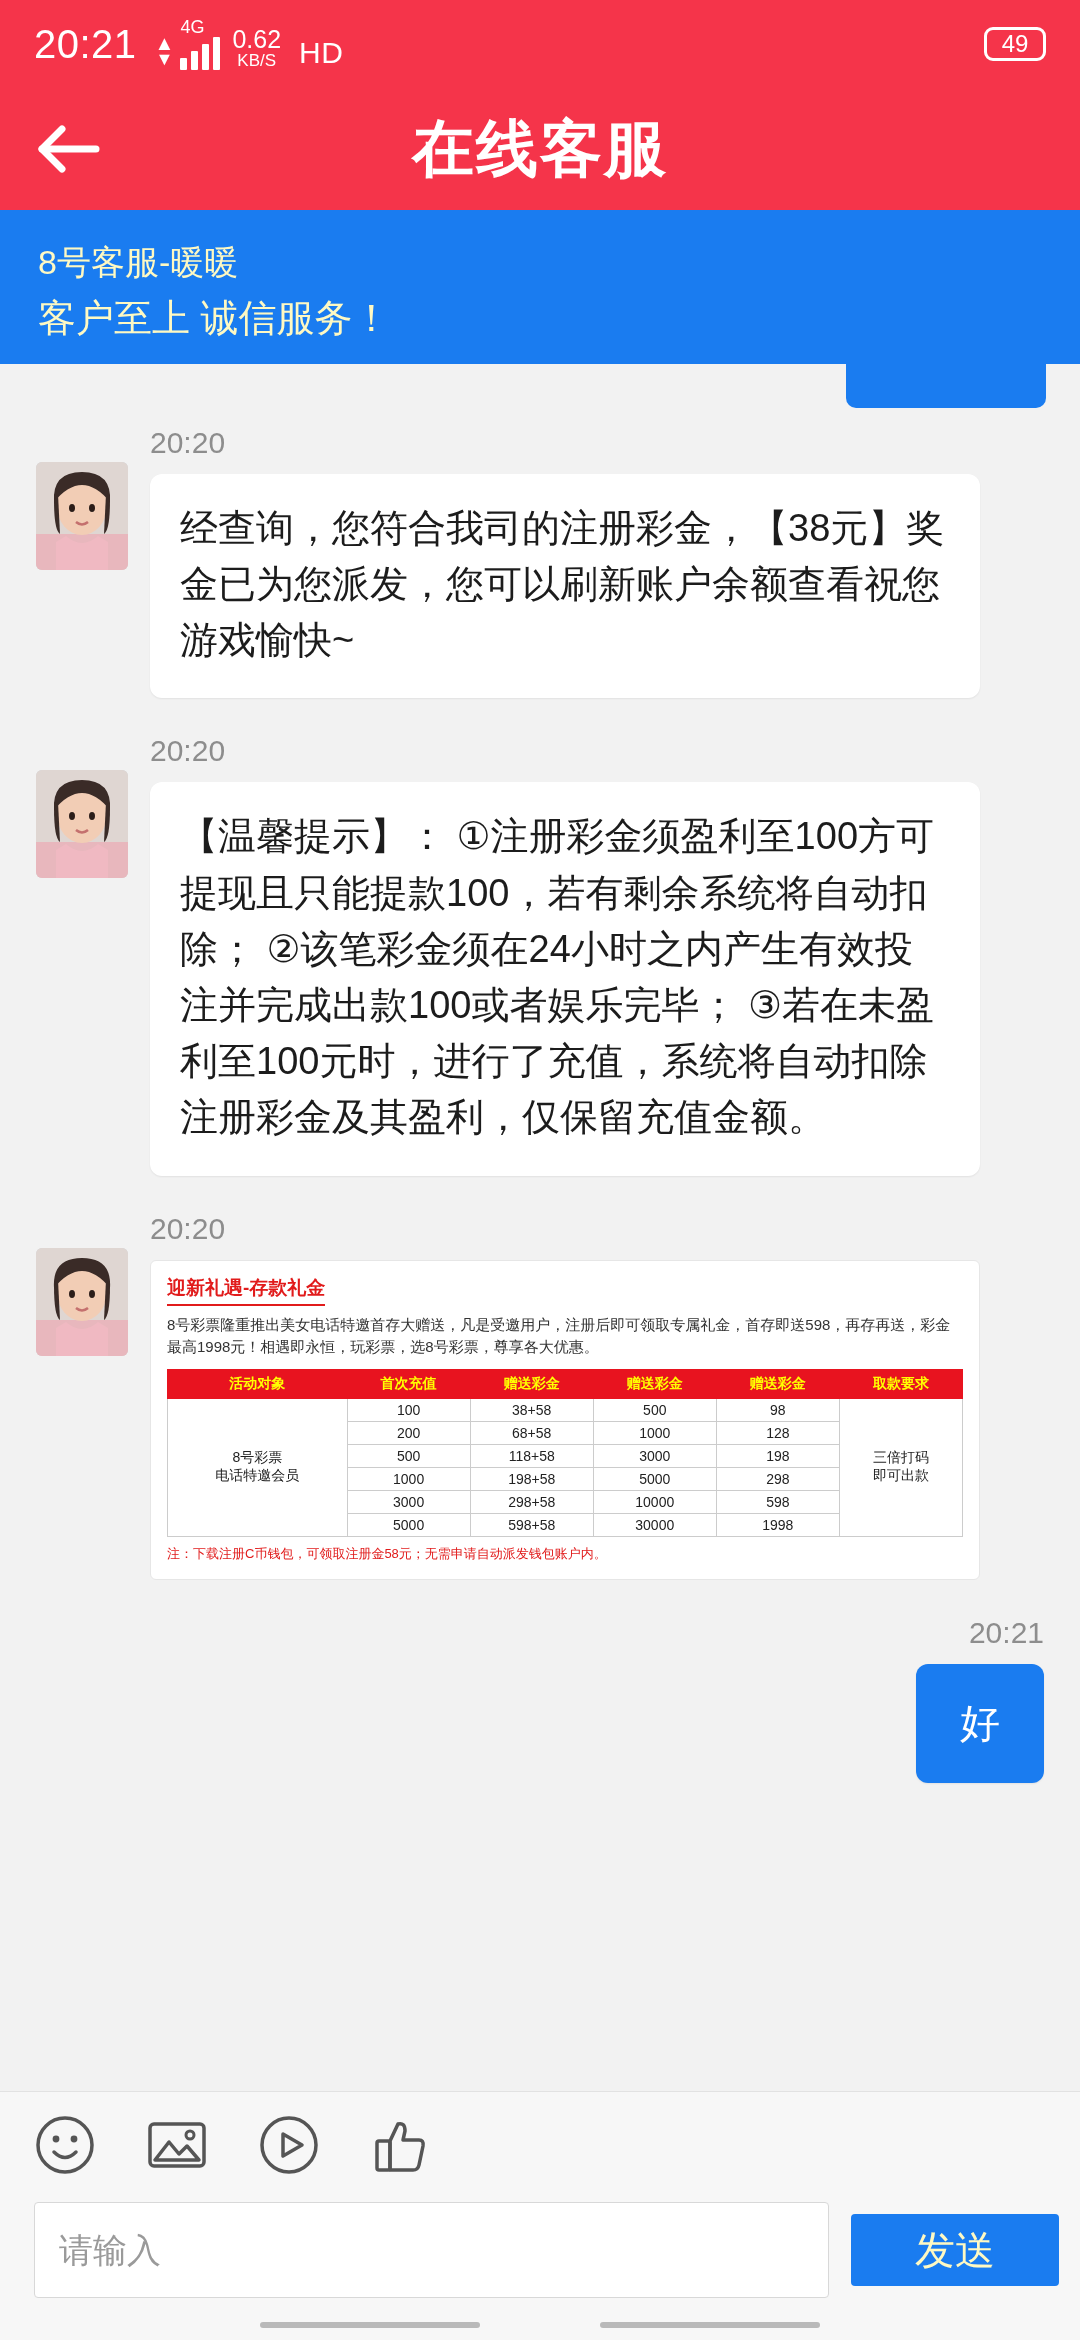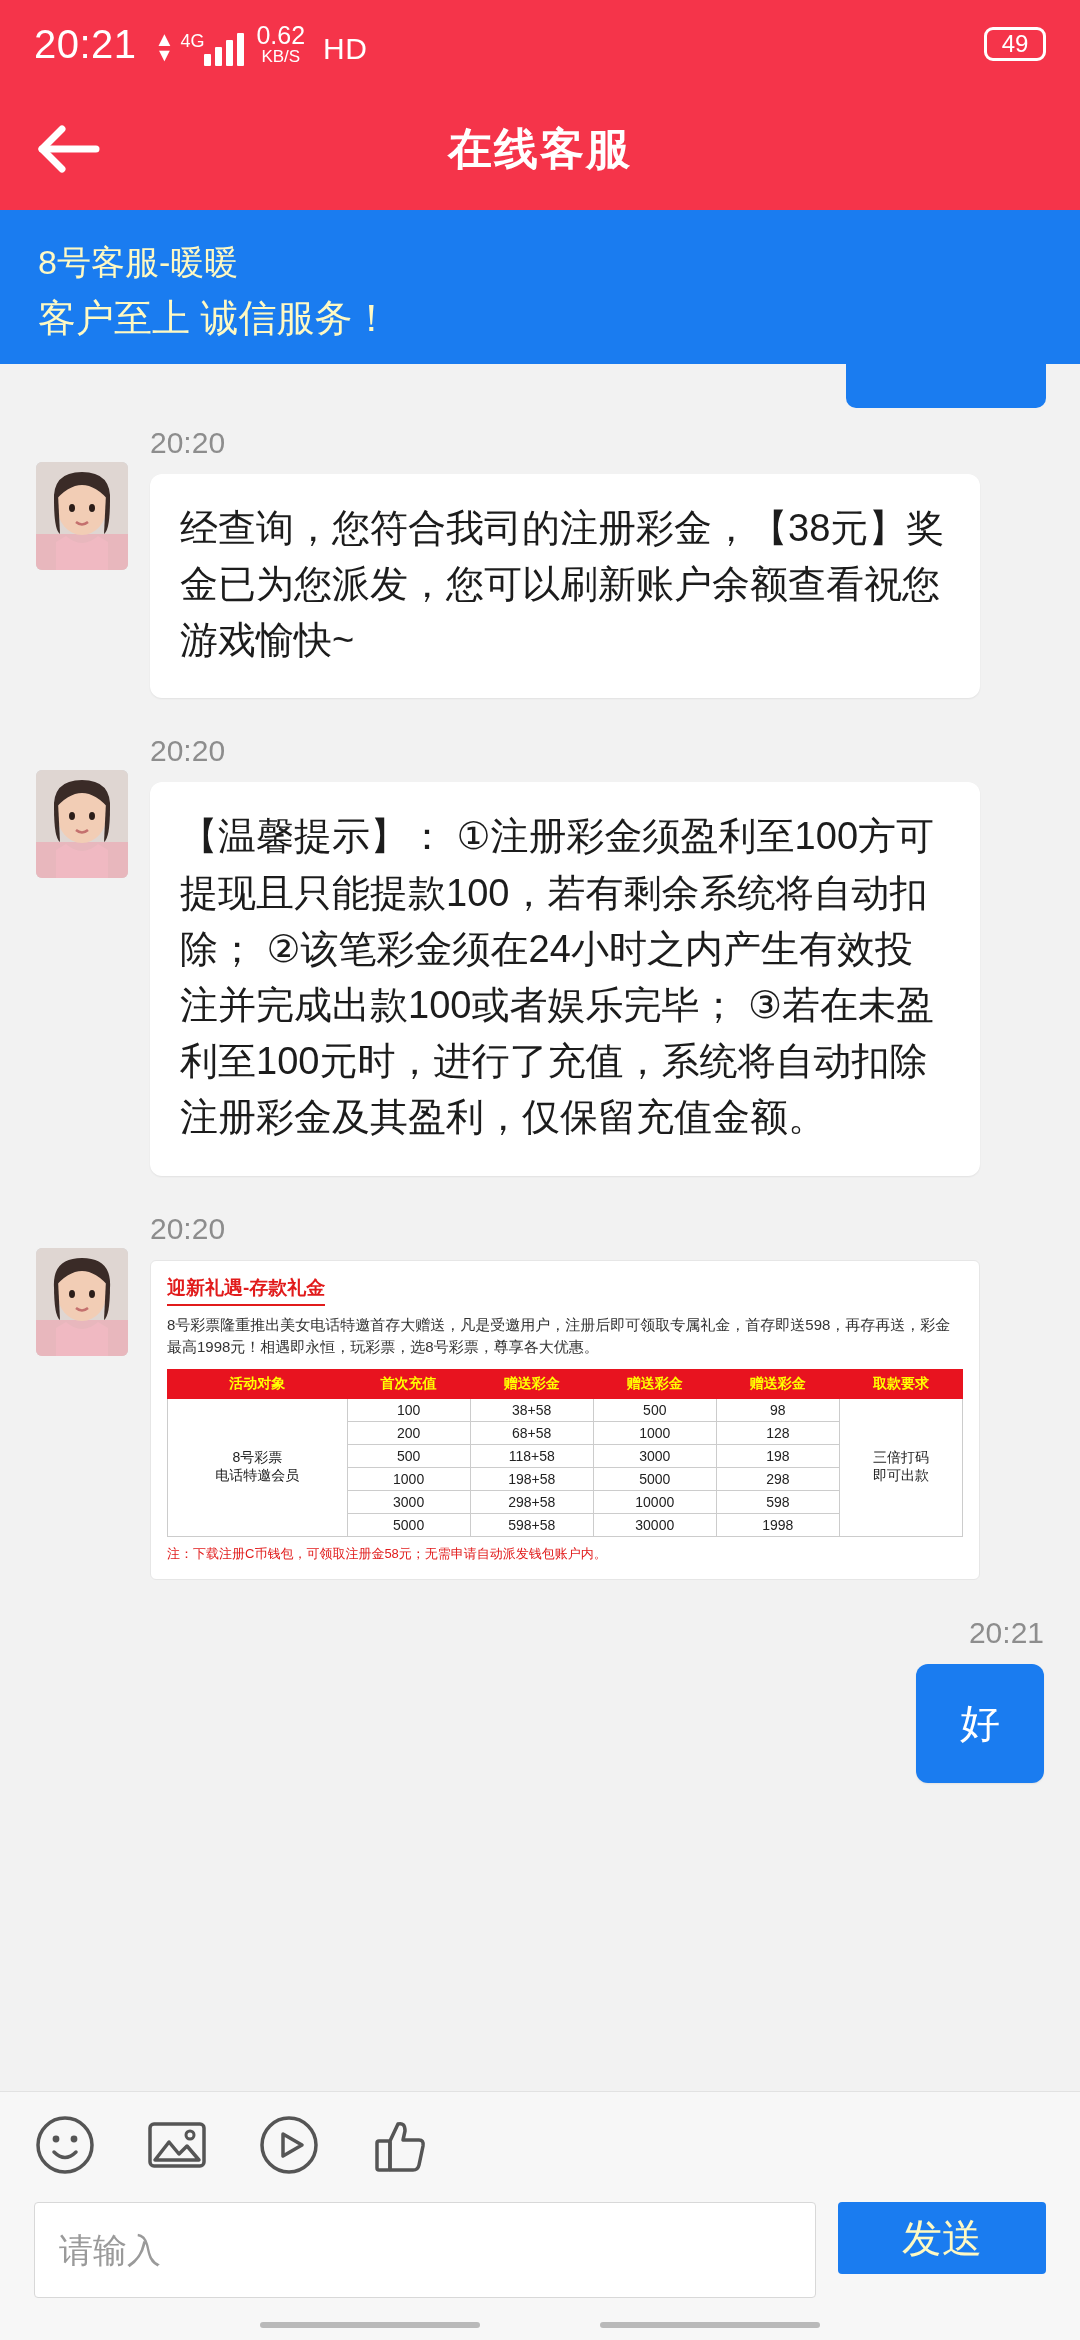--- a/index.html
+++ b/index.html
@@ -100,21 +100,21 @@
     display: flex;
     align-items: center;
     justify-content: center;
     margin-left: 14px;
   }
   .back-btn svg { display: block; }
   .title-text {
     position: absolute;
     left: 0; right: 0;
     text-align: center;
-    font-size: 44px;
+    font-size: 62px;
     font-weight: bold;
     letter-spacing: 2px;
   }
 
   
   .agent-banner {
     background: #1a7cf0;
     color: #fef9c3;
     padding: 26px 38px 16px 38px;
     flex: 0 0 auto;
@@ -238,22 +238,22 @@
     padding: 22px 34px 18px 34px;
     display: flex;
     align-items: center;
     gap: 50px;
   }
   .tool-icon { width: 62px; height: 62px; display: block; }
   .inputrow {
     flex: 0 0 auto;
     background: #f7f7f7;
     display: flex;
-    align-items: flex-start;
-    padding: 8px 34px 16px 34px;
+    align-items: center;
+    padding: 8px 21px 16px 34px;
     gap: 22px;
   }
   .text-input {
     flex: 1 1 auto;
     height: 96px;
     border: 1px solid #d8d8d8;
     background: #ffffff;
     border-radius: 4px;
     font-size: 34px;
     color: #333333;
@@ -288,21 +288,21 @@
 </style>
 </head>
 <body>
 
 <div class="phone">
 
   <div class="statusbar">
     <span class="status-clock">20:21</span>
     <span class="status-mid">
       <span class="net-arrows">▲<span style="font-size:18px;line-height:14px;">▼</span></span>
-      <span style="display:flex;flex-direction:row;align-items:center;">
+      <span style="display:flex;flex-direction:column;align-items:center;">
         <span class="sig-label">4G</span>
         <span class="bars">
             <i></i>
             <i></i>
             <i></i>
             <i></i>
           </span>
       </span>
       <span class="kbs">
         <span class="v">0.62</span>

